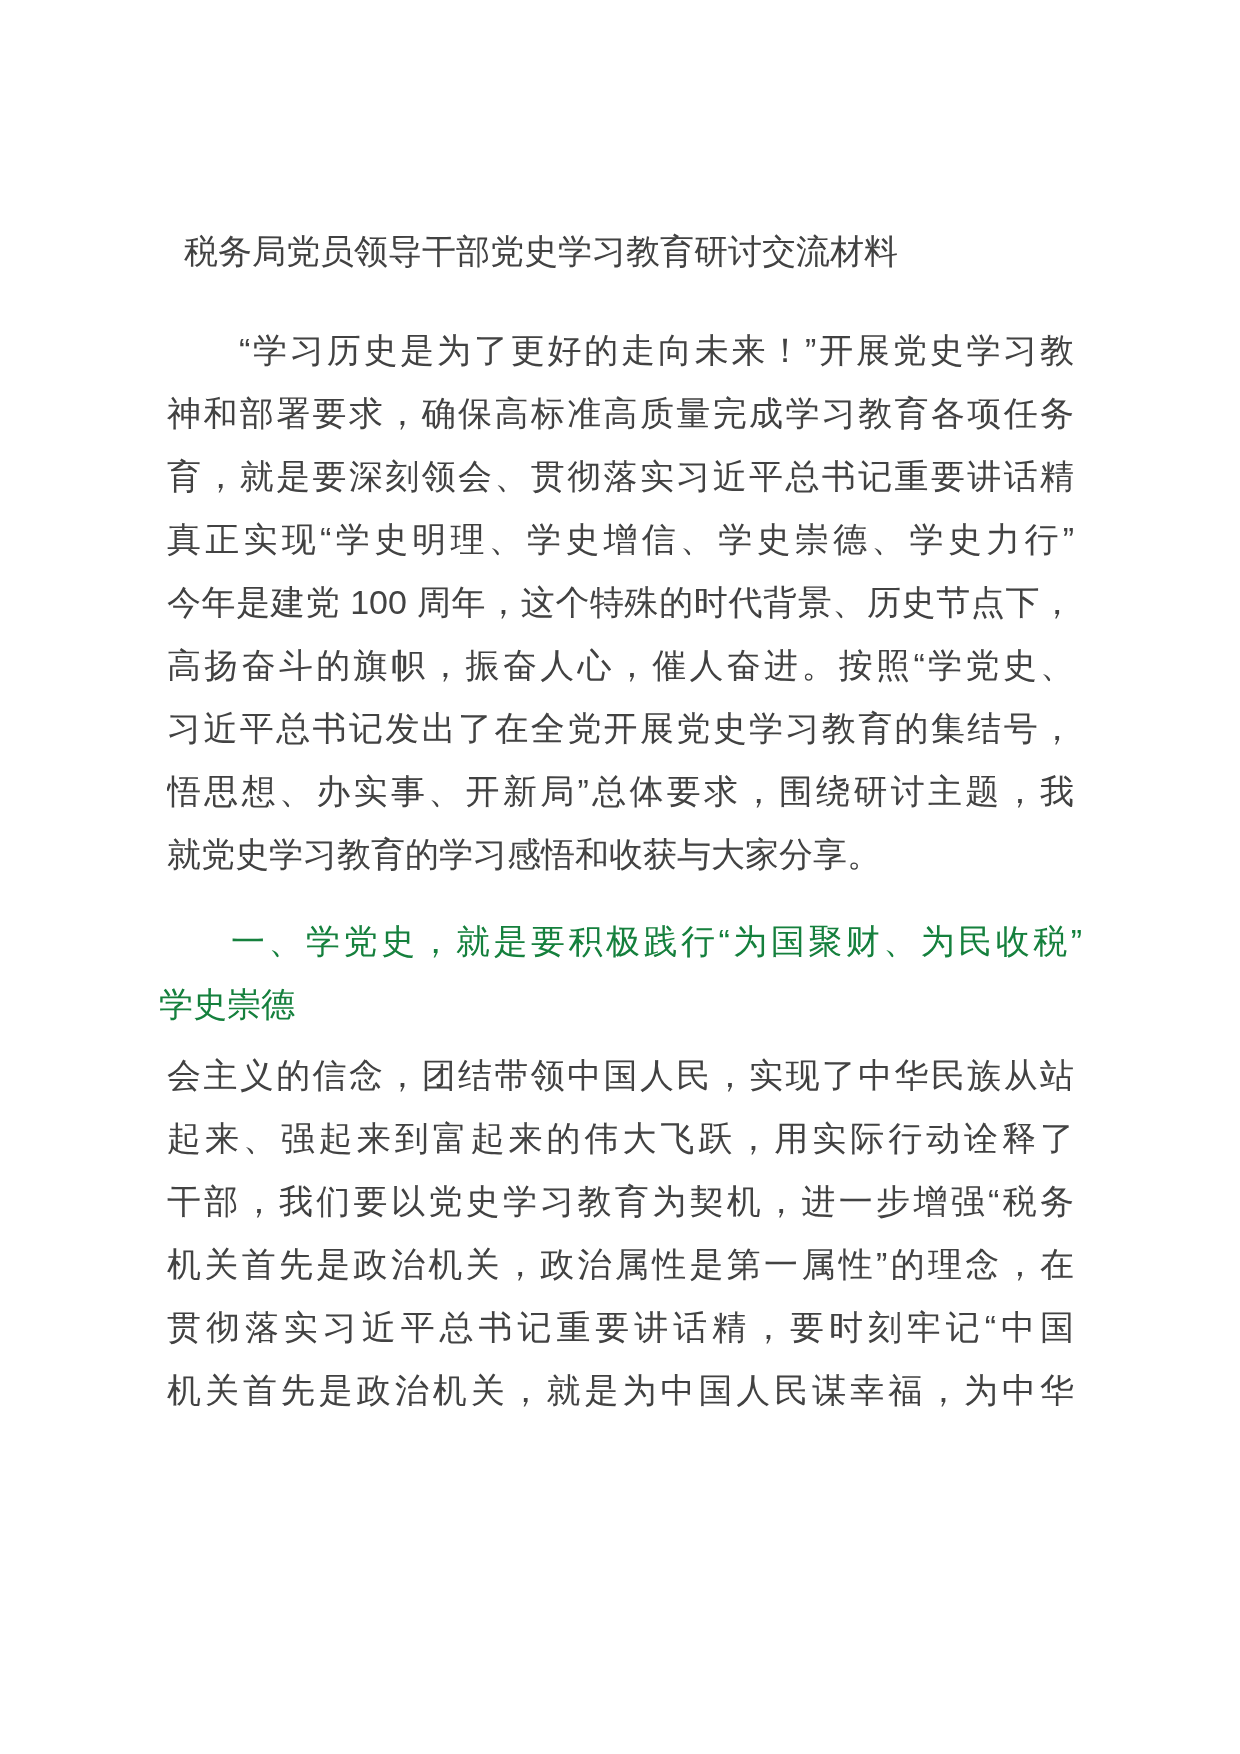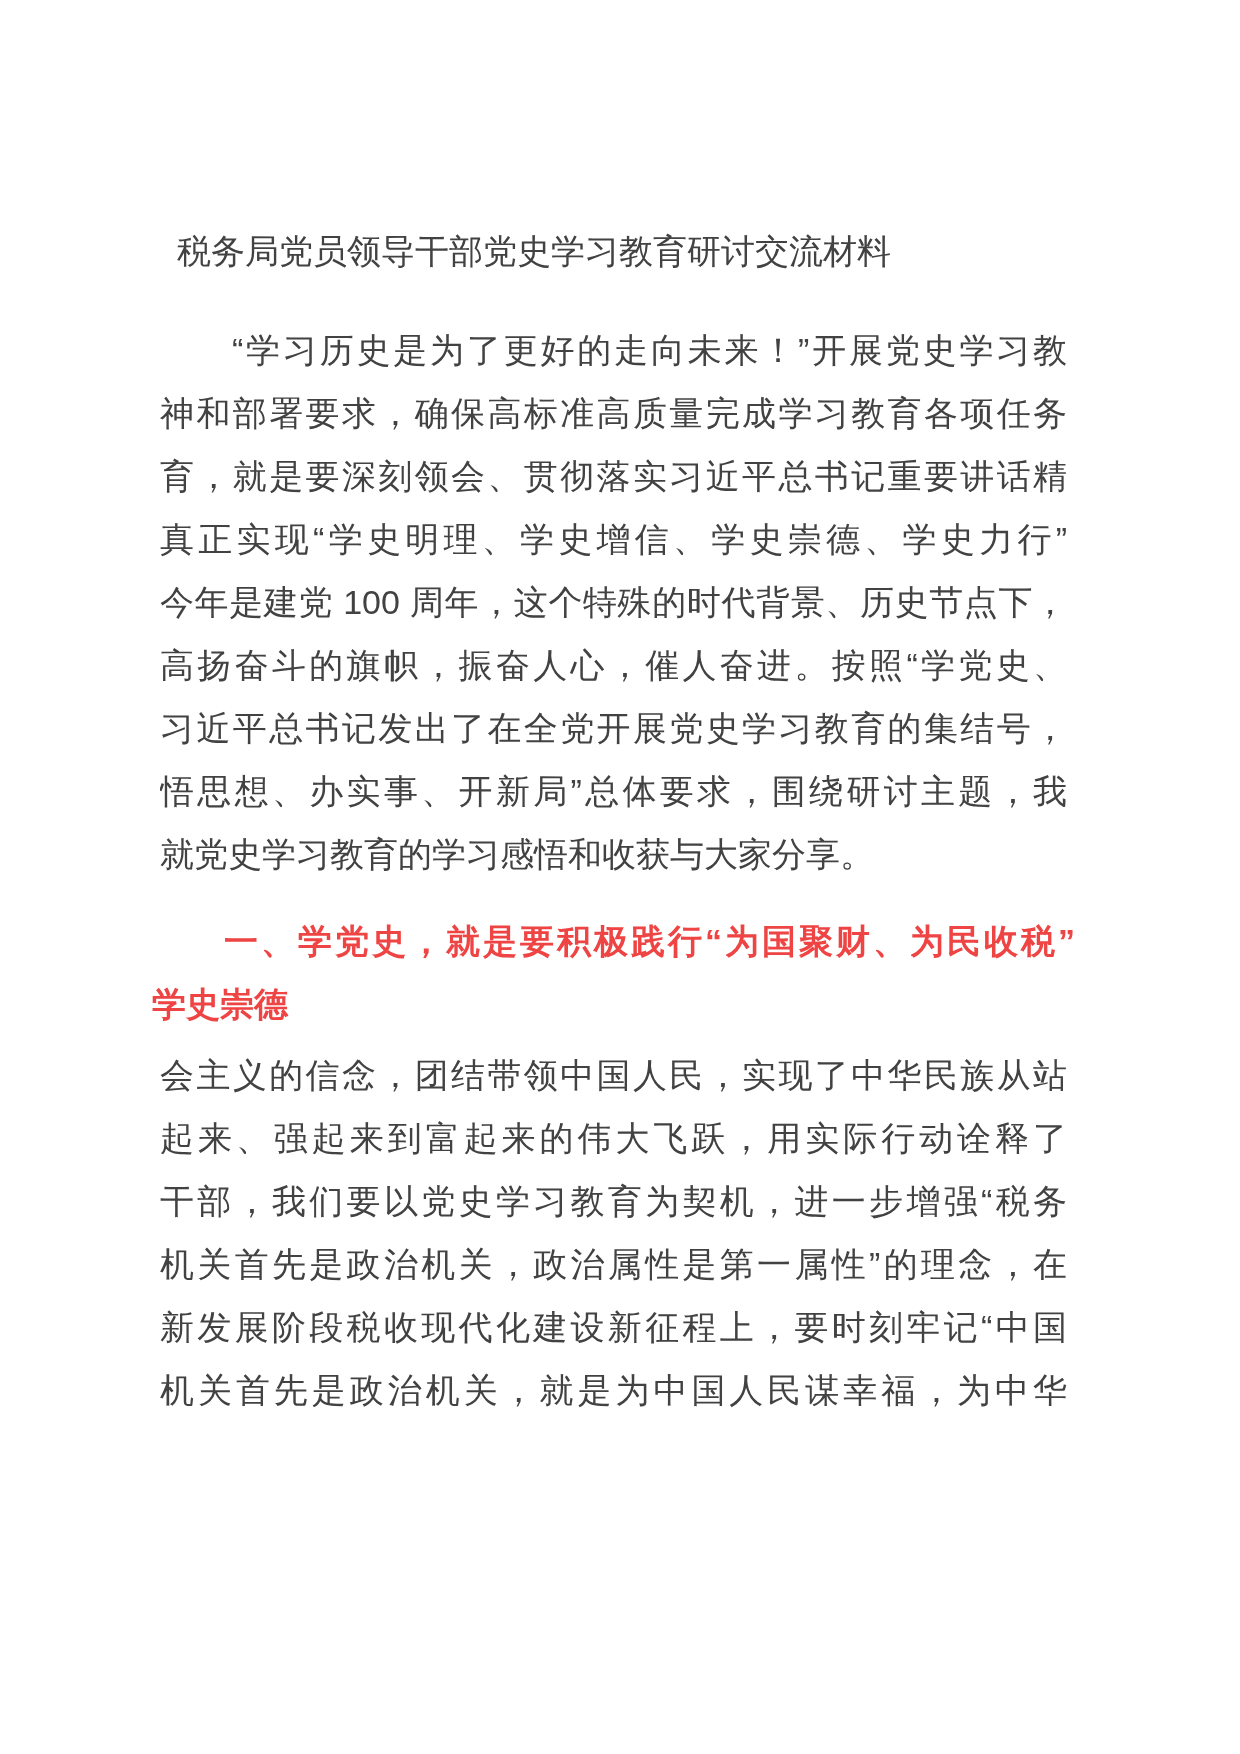--- a/index.html
+++ b/index.html
@@ -11,21 +11,21 @@
     position: relative;
     width: 1240px;
     height: 1754px;
     background: #ffffff;
     overflow: hidden;
     font-family: "Liberation Sans", sans-serif;
     color: #424242;
   }
   .content {
     position: absolute;
-    left: 152px;
+    left: 159px;
     top: 220px;
     width: 923px;
   }
   .doc-title {
     font-size: 34px;
     line-height: 63px;
     padding-left: 25px;
     margin: 0 0 36px 0;
     font-weight: 400;
     white-space: nowrap;
@@ -39,21 +39,21 @@
     text-align: justify;
     text-align-last: justify;
     overflow: hidden;
     white-space: nowrap;
   }
   .line.short {
     text-align: left;
     text-align-last: left;
   }
   .line.first { padding-left: 72px; }
-  .heading .line { font-weight: 700; color: #ef4444; }
+  .heading .line { font-weight: 400; color: #15803d; }
 </style>
 </head>
 <body>
 
 <div class="page">
   <div class="content">
 
     <h1 class="doc-title">税务局党员领导干部党史学习教育研讨交流材料</h1>
 
     <div class="para">
@@ -71,18 +71,18 @@
     <div class="para heading">
       <div class="line first">一、学党史，就是要积极践行“为国聚财、为民收税”</div>
       <div class="line short">学史崇德</div>
     </div>
 
     <div class="para">
       <div class="line">会主义的信念，团结带领中国人民，实现了中华民族从站</div>
       <div class="line">起来、强起来到富起来的伟大飞跃，用实际行动诠释了</div>
       <div class="line">干部，我们要以党史学习教育为契机，进一步增强“税务</div>
       <div class="line">机关首先是政治机关，政治属性是第一属性”的理念，在</div>
-      <div class="line">新发展阶段税收现代化建设新征程上，要时刻牢记“中国</div>
+      <div class="line">贯彻落实习近平总书记重要讲话精，要时刻牢记“中国</div>
       <div class="line">机关首先是政治机关，就是为中国人民谋幸福，为中华</div>
     </div>
 
   </div>
 </div>
 
 </body></html>

